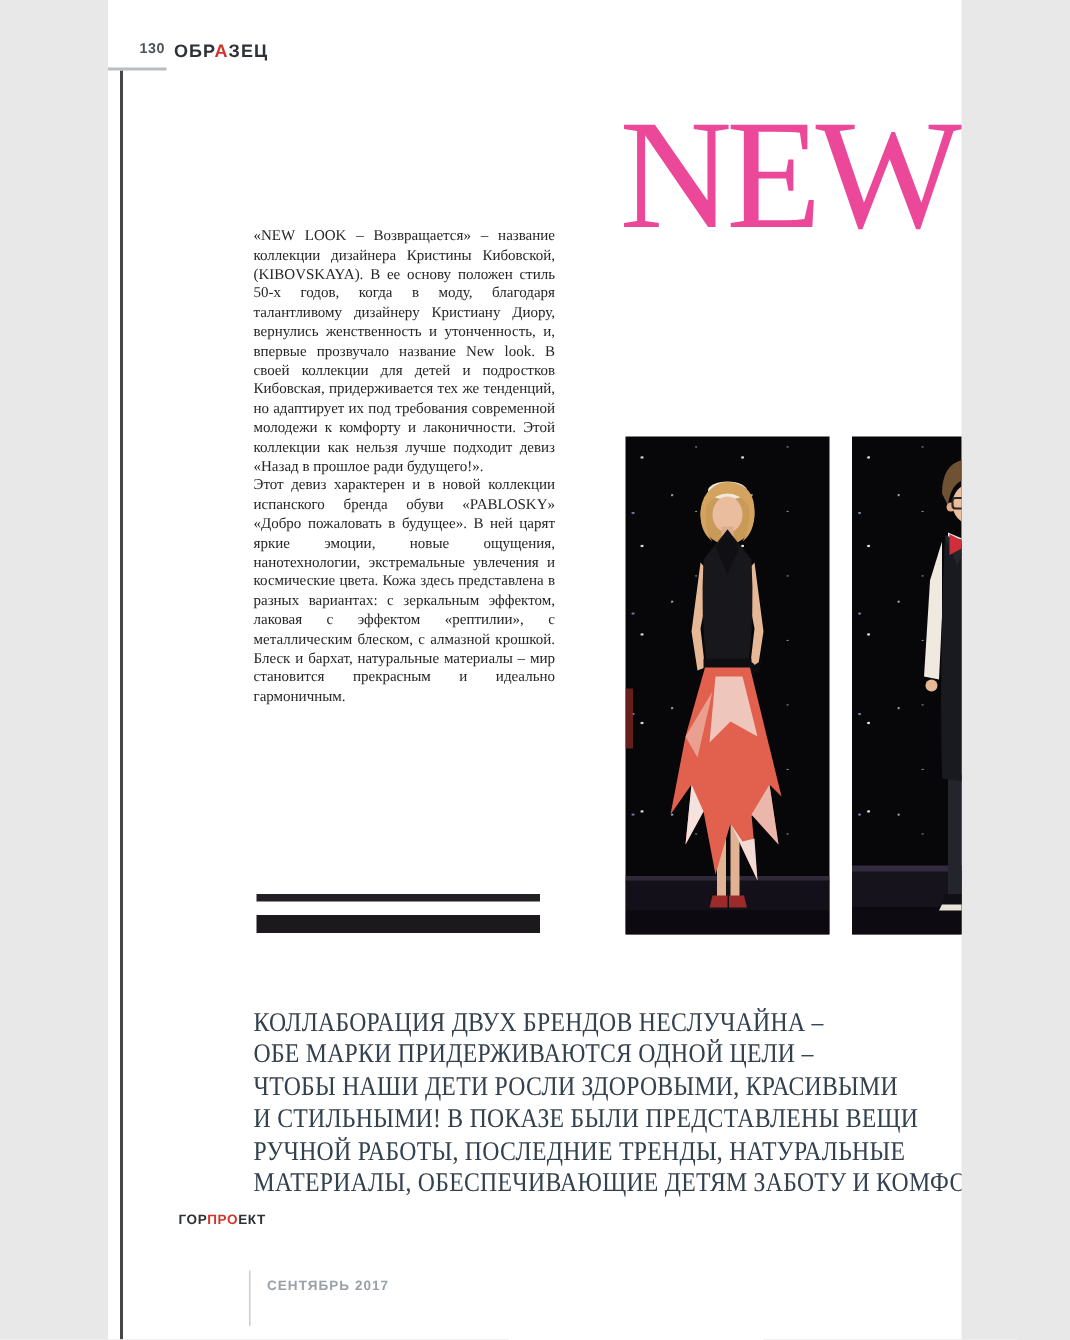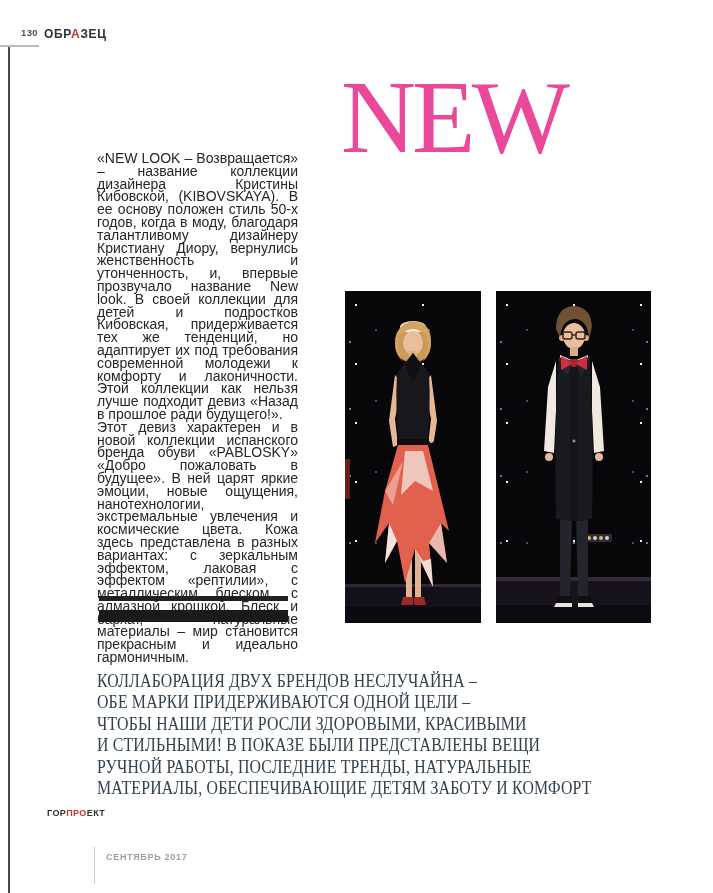--- a/index.html
+++ b/index.html
@@ -1,17 +1,17 @@
 <!DOCTYPE html>
 <html><head>
 <meta charset="utf-8">
 <style>
   html,body{margin:0;padding:0;background:#e8e8e8;}
   .page{
-    position:relative;width:713px;height:893px;margin:0 auto;
+    position:relative;width:569px;height:893px;margin:0 auto;
     background:#ffffff;overflow:hidden;
     font-family:"Liberation Sans",sans-serif;color:#232323;
   }
   
   .edge-rule{position:absolute;left:8px;top:47px;width:2px;height:846px;background:#47474a;}
   
   .pagenum{position:absolute;left:21px;top:27px;font-size:9.5px;font-weight:bold;color:#4e5257;letter-spacing:.4px;}
   .pagenum-underline{position:absolute;left:0;top:45px;width:39px;height:2px;background:#b9bcc0;}
   .rubric{position:absolute;left:44px;top:27px;font-size:12px;font-weight:bold;color:#2e3237;letter-spacing:.7px;}
   .accent-red{color:#d0342c;}
@@ -21,21 +21,21 @@
     font-family:"Liberation Serif",serif;font-size:104px;line-height:1;
     letter-spacing:-4px;color:#ec4899;font-weight:normal;
   }
   .title-sub{
     position:absolute;left:224px;top:23px;
     font-family:"Liberation Serif",serif;font-size:33px;letter-spacing:1px;color:#232a33;
   }
   
   .article{
     position:absolute;left:97px;top:152px;width:201px;
-    font-family:Liberation Sans, sans-serif;font-size:14px;line-height:12.8px;
+    font-family:Liberation Serif, serif;font-size:10px;line-height:12.8px;
     text-align:justify;color:#262626;
   }
   .article p{margin:0;}
   
   .bar-thin{position:absolute;left:99px;top:596px;width:189px;height:5px;background:#232025;}
   .bar-thick{position:absolute;left:99px;top:610px;width:189px;height:12px;background:#1c191d;}
   
   .photo{
     position:absolute;top:291px;height:332px;
     background-color:#070709;

